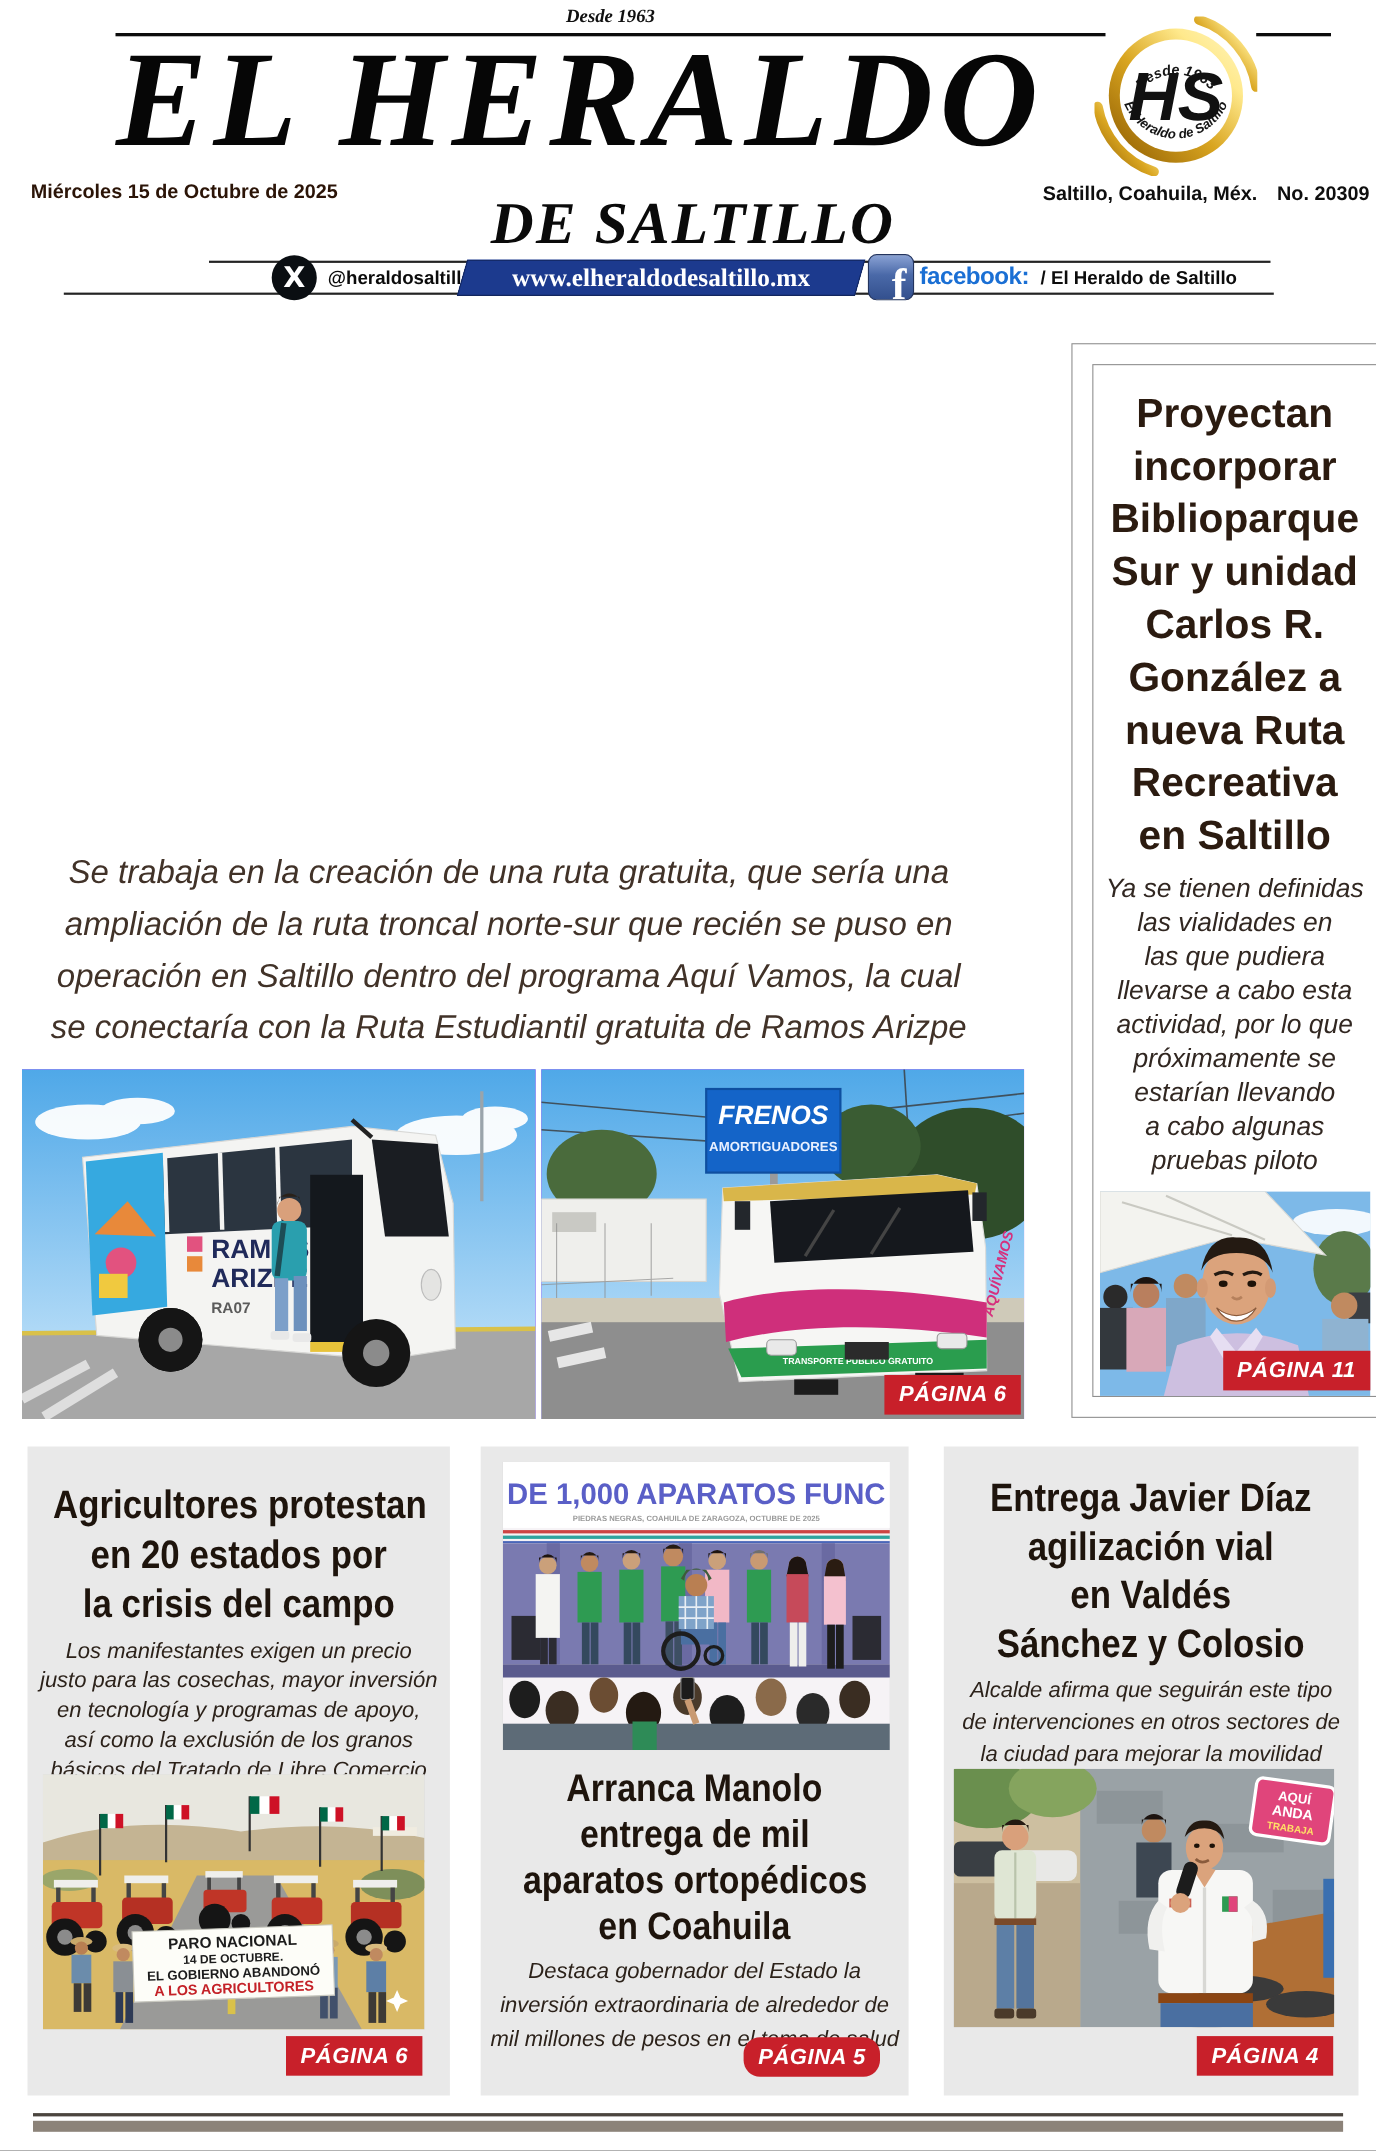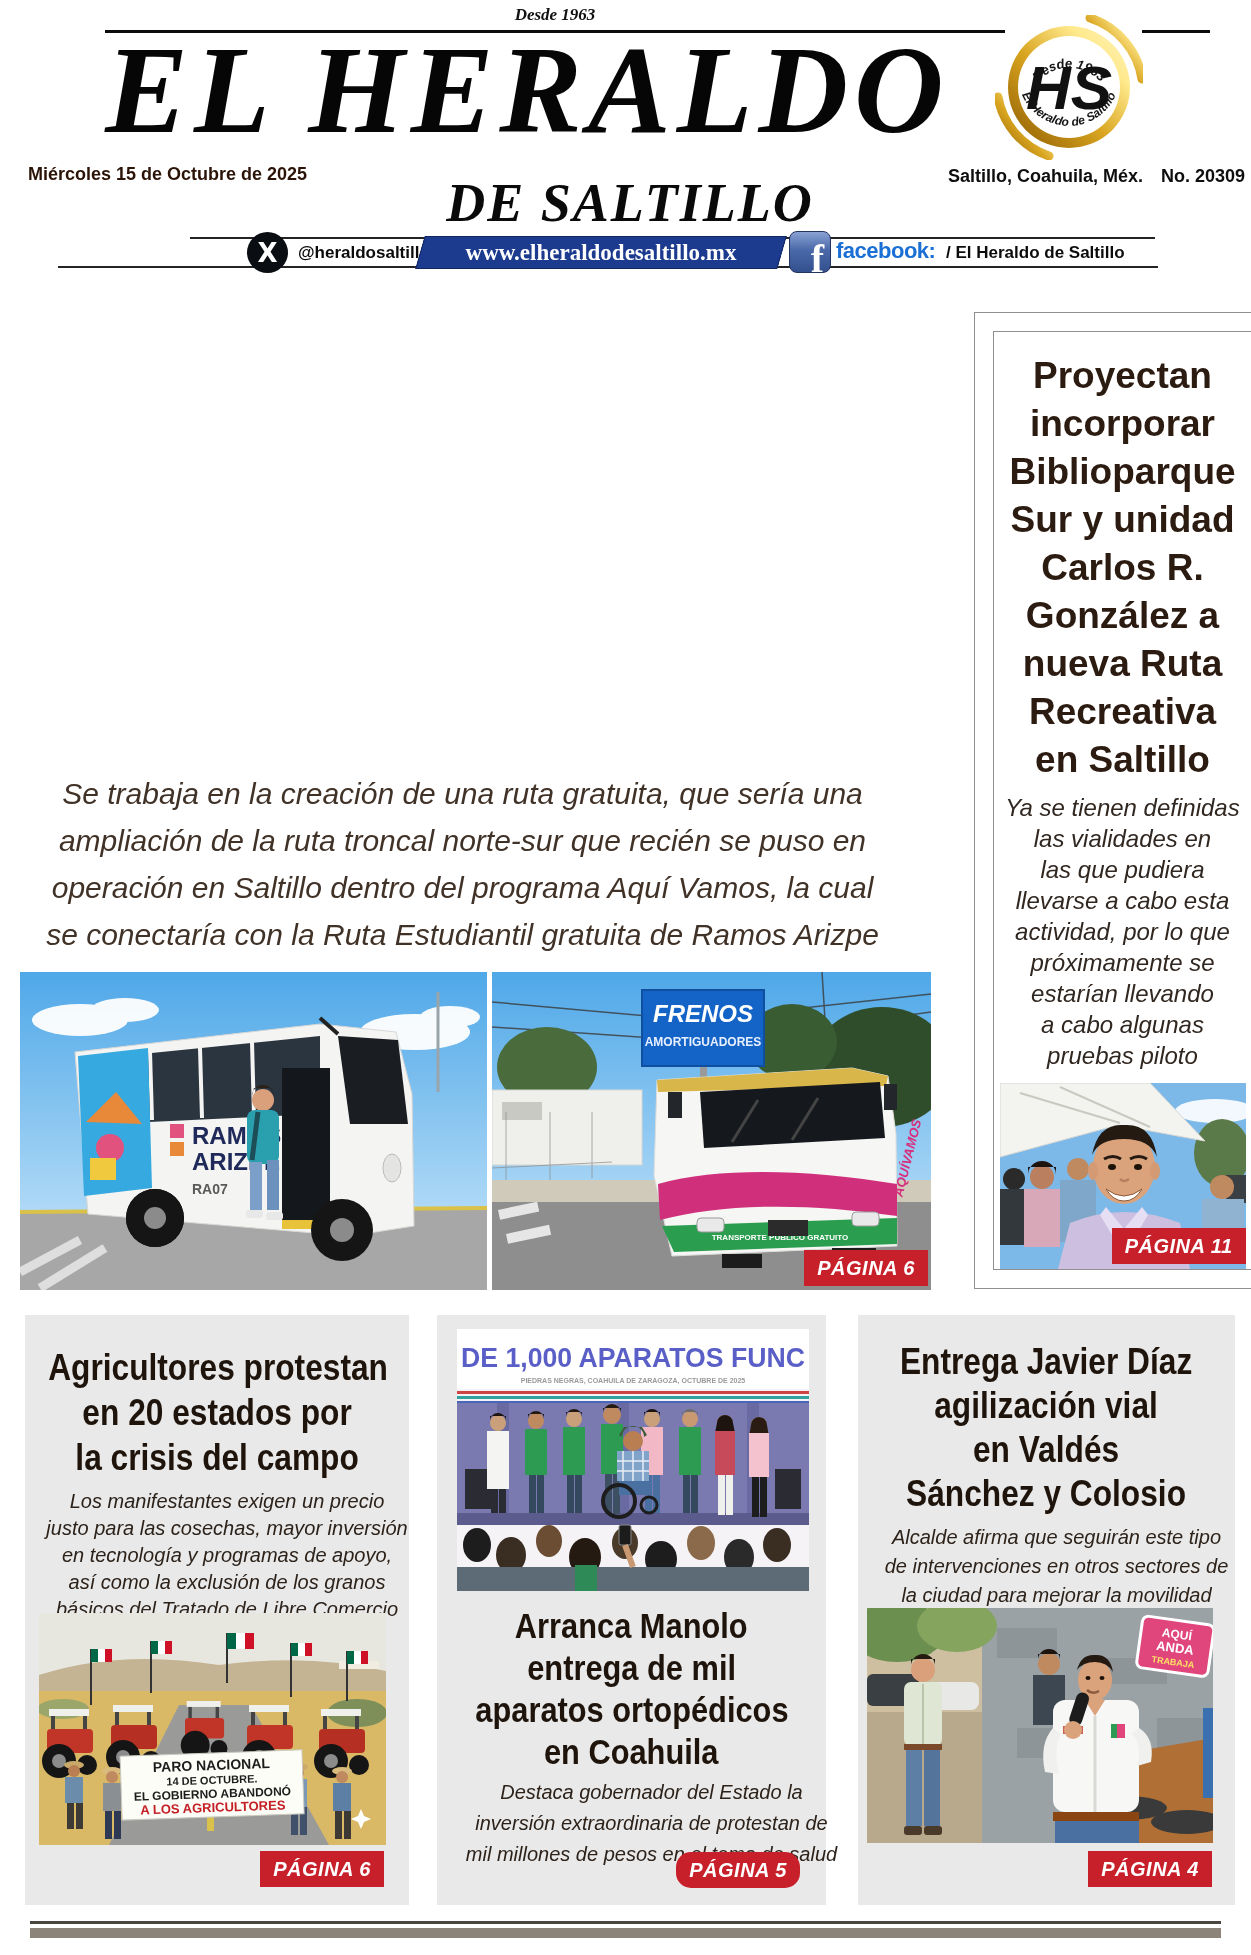--- a/index.html
+++ b/index.html
@@ -58,21 +58,21 @@
        text-align:center;overflow:hidden;}
   .sb-hl{margin-top:20px;font:700 37px/48px "Liberation Sans",sans-serif;color:#2b1b10;}
   .sb-deck{margin-top:8px;font:italic 400 24px/31px "Liberation Sans",sans-serif;color:#312721;}
   .sb-photo{position:relative;width:246px;height:186px;margin:12px auto 0;overflow:hidden;}
   
   .card{position:absolute;top:1315px;height:590px;background:#e9e9e9;text-align:center;}
   .card1{left:25px;width:384px;}
   .card2{left:437px;width:389px;}
   .card3{left:858px;width:377px;}
   .card-hl{font:700 36px/45px "Liberation Sans",sans-serif;color:#1e140c;}
-  .card-deck{font:italic 400 20px/27px "Liberation Sans",sans-serif;color:#2c221a;padding-left:20px;}
+  .card-deck{font:italic 400 20px/27px "Liberation Sans",sans-serif;color:#2c221a;}
   .card-photo{position:absolute;overflow:hidden;background:#ddd;}
   
   .foot-rule1{left:30px;top:1921px;width:1191px;height:3px;background:#4b453f;}
   .foot-rule2{left:30px;top:1928px;width:1191px;height:10px;background:#8c8379;}
   svg text{font-family:"Liberation Sans",sans-serif;}
 </style>
 </head>
 <body>
 
 <div class="page">
@@ -581,21 +581,21 @@
       </svg>
     </div>
     <div class="card-hl abs" style="left:0;top:290px;width:100%;line-height:42px;font-size:35px;">
       <div><span class="cond88">Arranca Manolo</span></div>
       <div><span class="cond88">entrega de mil</span></div>
       <div><span class="cond88">aparatos ortopédicos</span></div>
       <div><span class="cond88">en Coahuila</span></div>
     </div>
     <div class="card-deck abs" style="left:0;top:462px;width:100%;line-height:31px;">
       <div>Destaca gobernador del Estado la</div>
-        <div>inversión extraordinaria de protestan de</div>
+        <div>inversión extraordinaria de alrededor de</div>
       <div>mil millones de pesos en el tema de salud</div>
     </div>
     <div class="pagina" style="right:26px;bottom:17px;border-radius:15px;">PÁGINA 5</div>
   </div>
 
   <div class="card card3">
     <div class="card-hl" style="margin-top:25px;line-height:44px;">
       <div><span class="cond88">Entrega Javier Díaz</span></div>
       <div><span class="cond88">agilización vial</span></div>
       <div><span class="cond88">en Valdés</span></div>

